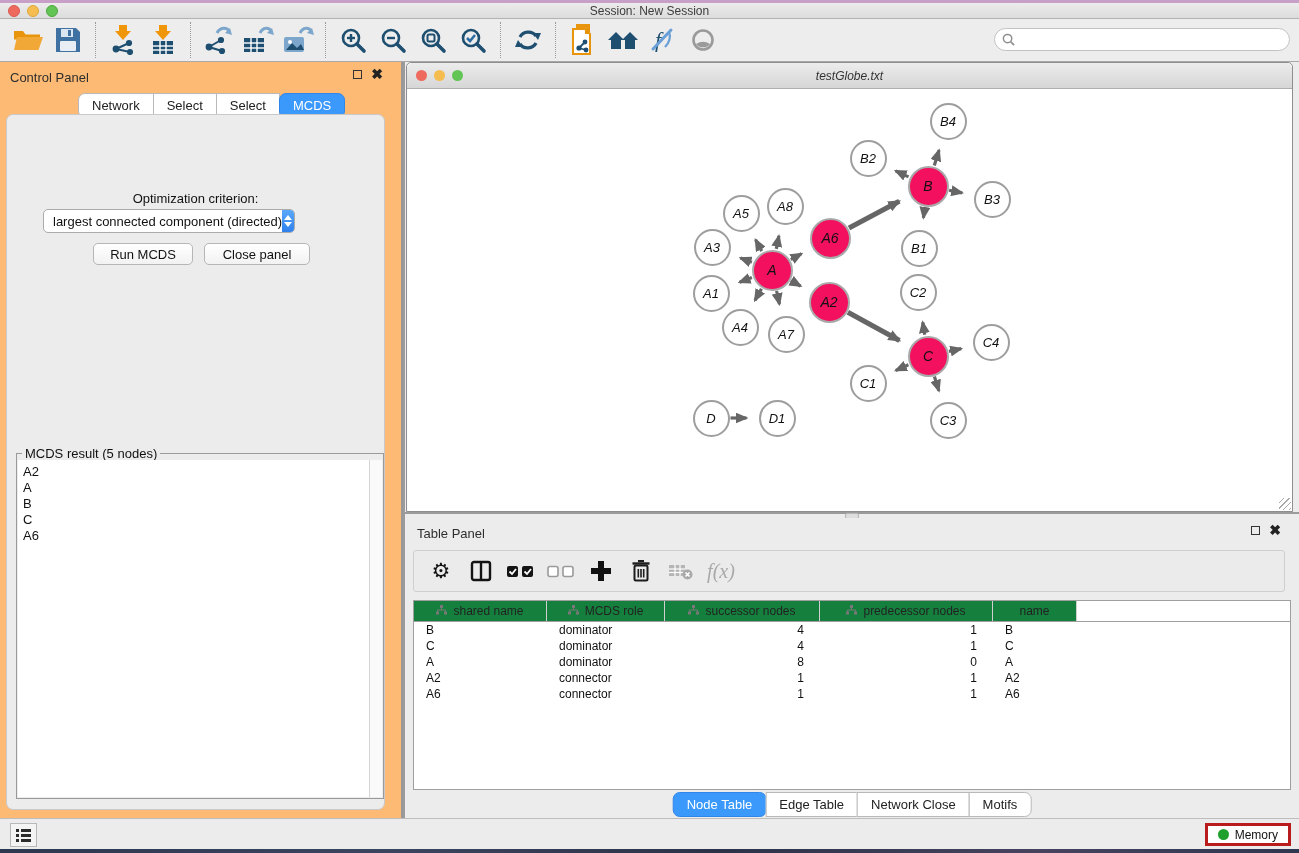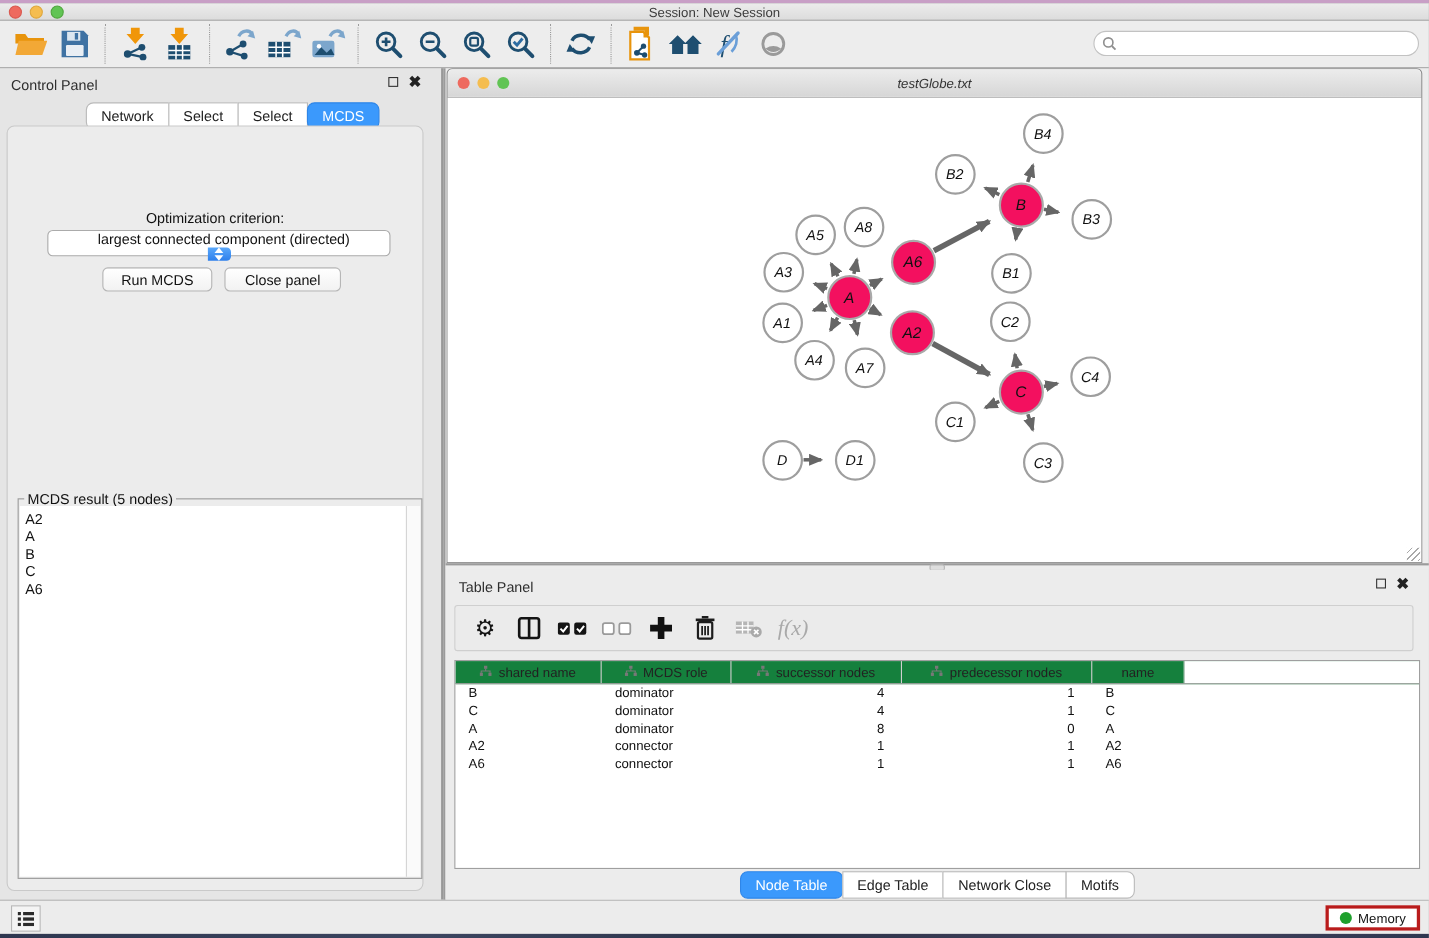--- a/index.html
+++ b/index.html
@@ -24,40 +24,40 @@
   
   .toolbar { position:absolute; left:0; top:19px; width:100%; height:43px; background:#ededed;
     border-bottom:1px solid #a8a8a8; display:flex; align-items:center; padding:0 8px; }
   .tb-icon { width:40px; height:36px; display:flex; align-items:center; justify-content:center; }
   .sep { align-self:stretch; width:0; border-left:1px dotted #9a9a9a; margin:3px 7px; }
   .searchbox { position:absolute; right:9px; top:9px; width:296px; height:23px; background:#fff;
     border:1px solid #c2c2c2; border-radius:12px; display:flex; align-items:center; padding-left:7px; }
   .searchbox input { border:none; outline:none; flex:1; font-size:12px; background:transparent; margin-left:5px; height:18px; }
 
   
-  .control-panel { position:absolute; left:0; top:62px; width:403px; height:756px; background:#e5e5e5;
+  .control-panel { position:absolute; left:0; top:62px; width:403px; height:756px; background:#fdba74;
     border-right:2px solid #989898; }
   .cp-header { position:absolute; left:10px; top:8px; font-size:13px; color:#2e2e2e; }
   .win-btns { position:absolute; right:18px; top:7px; display:flex; gap:9px; align-items:center; }
   .float-ic { width:9px; height:9px; border:1.6px solid #333; }
   .close-ic { font-size:14px; font-weight:bold; color:#222; line-height:10px; }
 
   .seg-tabs { position:absolute; display:inline-flex; }
   .seg-tab { padding:4px 13px; font-size:13px; color:#222; background:#fff; border:1px solid #b9b9b9;
     margin-left:-1px; }
   .seg-tab:first-child { border-radius:7px 0 0 7px; margin-left:0; }
   .seg-tab:last-child { border-radius:0 7px 7px 0; }
   .seg-tab.active { background:#3b99fc; border-color:#2f86e8; color:#fff; border-radius:7px; }
   .cp-tabs { left:78px; top:31px; }
 
   .cp-body { position:absolute; left:6px; top:52px; width:379px; height:696px; background:#ececec;
     border:1px solid #c9c9c9; border-radius:7px; }
   .opt-label { position:absolute; left:0; width:100%; top:76px; text-align:center; font-size:13px; color:#111; }
-  .dropdown { position:absolute; left:36px; top:94px; width:312px; height:24px; background:#fff;
-    border:1px solid #ababab; border-radius:5px; display:flex; align-items:center;flex-direction:column; }
+  .dropdown { position:absolute; left:36px; top:94px; width:252px; height:24px; background:#fff;
+    border:1px solid #ababab; border-radius:5px; display:flex; align-items:center; }
   .dropdown .dd-text { flex:1; font-size:13px; color:#111; padding-left:9px; white-space:nowrap; }
   .dd-stepper { width:21px; height:22px; background:linear-gradient(#5aa8fb,#2f80ec); border-radius:0 4px 4px 0;
     display:flex; flex-direction:column; align-items:center; justify-content:center; gap:2px; }
   .dd-up { width:0;height:0;border-left:4px solid transparent;border-right:4px solid transparent;border-bottom:5px solid #fff; }
   .dd-down { width:0;height:0;border-left:4px solid transparent;border-right:4px solid transparent;border-top:5px solid #fff; }
   .cp-btn { position:absolute; top:128px; height:22px; background:linear-gradient(#ffffff,#f2f2f2);
     border:1px solid #b6b6b6; border-radius:5px; font-size:13px; color:#111; font-family:"Liberation Sans",sans-serif; }
   .btn-run { left:86px; width:100px; }
   .btn-close { left:197px; width:106px; }
 

